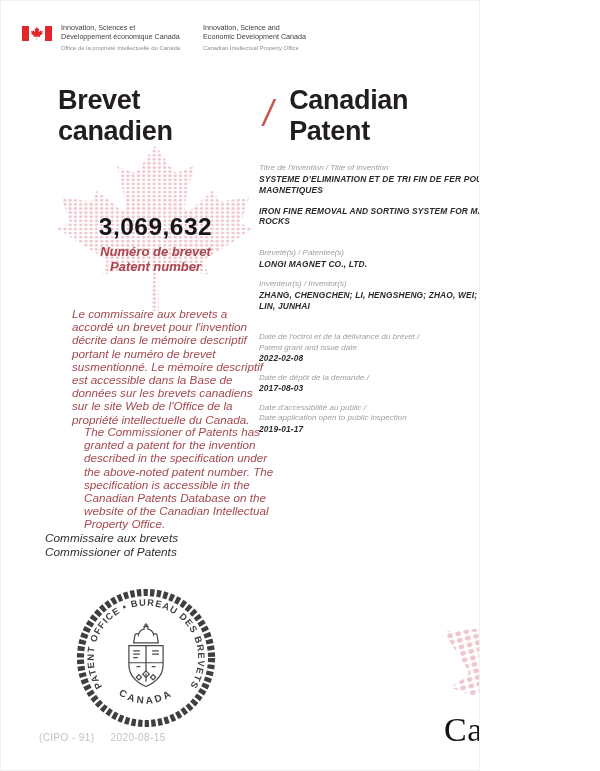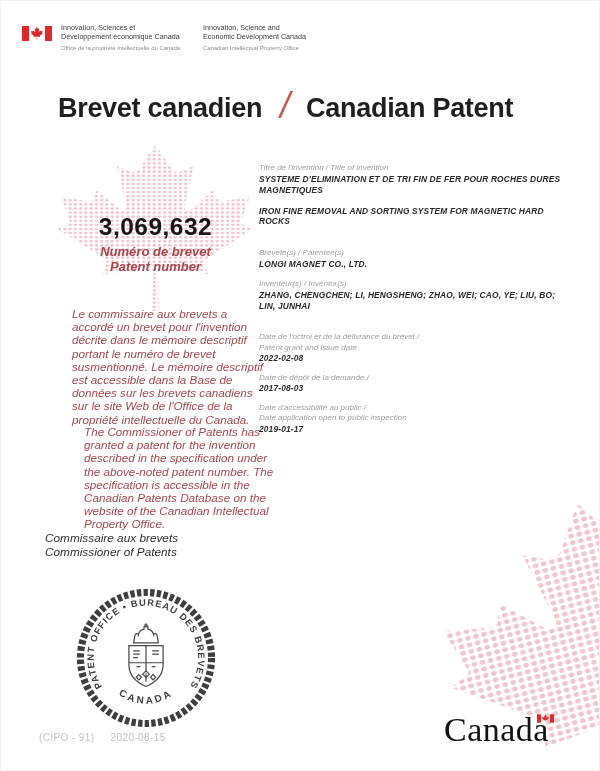--- a/index.html
+++ b/index.html
@@ -1,17 +1,17 @@
 <!DOCTYPE html>
 <html><head>
 <meta charset="utf-8">
 <style>
   html,body{margin:0;padding:0;background:#ffffff;}
   .page{
-    position:relative;width:600px;height:771px;background:#fff;overflow:hidden;
+    position:relative;width:480px;height:771px;background:#fff;overflow:hidden;
     font-family:"Liberation Sans",sans-serif;border:1px solid #f1f1f1;box-sizing:border-box;
   }
   .abs{position:absolute;}
 
   
   .hdr-block{position:absolute;top:23px;color:#3c3c3c;font-size:7.2px;line-height:8.8px;}
   .hdr-fr{left:60px;width:140px;}
   .hdr-en{left:202px;width:140px;}
   .hdr-sub{margin-top:3px;font-size:5.9px;color:#8f8f8f;line-height:7px;}
 

